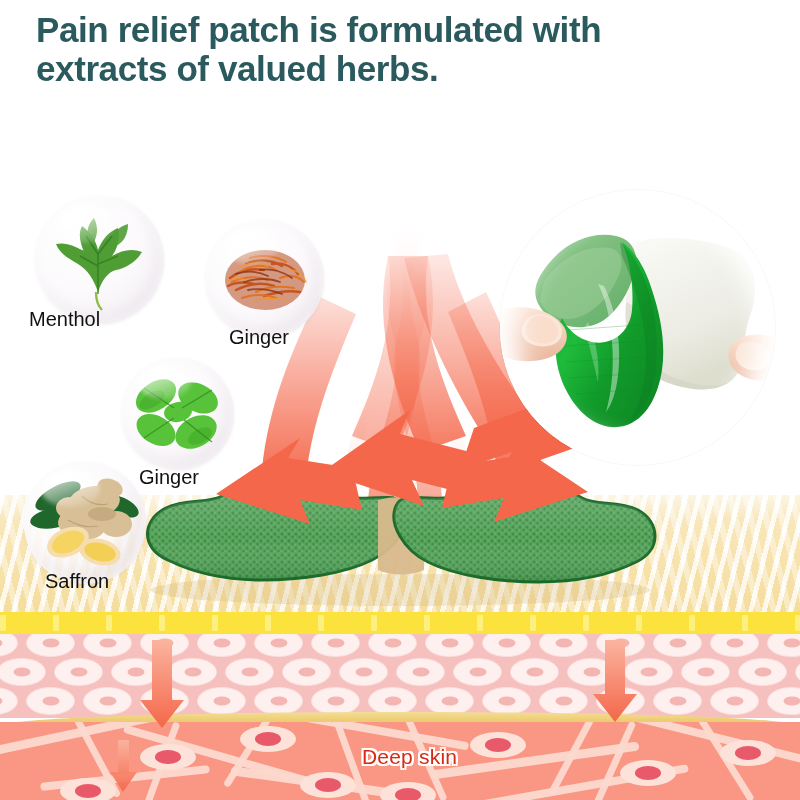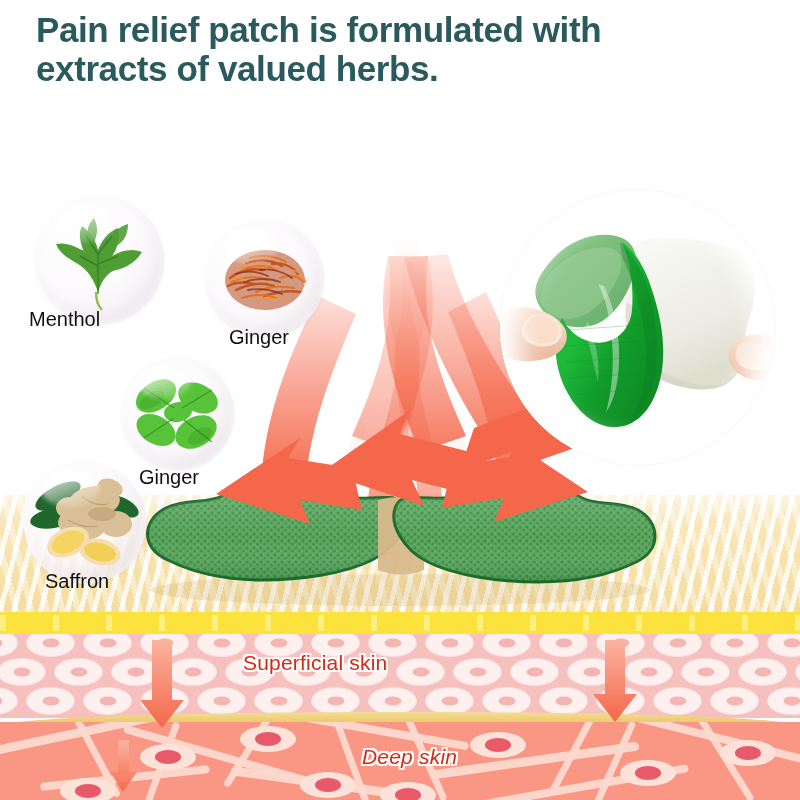--- a/index.html
+++ b/index.html
@@ -74,21 +74,21 @@
 
   
   .skin-label{
     position:absolute;font-size:21px;color:#d42a16;font-weight:normal;
     letter-spacing:.2px;
     text-shadow:
       -2px -2px 0 #fff, 2px -2px 0 #fff, -2px 2px 0 #fff, 2px 2px 0 #fff,
       -2px 0 0 #fff, 2px 0 0 #fff, 0 -2px 0 #fff, 0 2px 0 #fff;
   }
   .lbl-superficial{left:243px;top:651px;}
-  .lbl-deep{left:362px;top:745px;font-style:italic;}
+  .lbl-deep{left:362px;top:745px;}
 
   
   .arrow-svg{position:absolute;left:0;top:0;width:800px;height:800px;pointer-events:none;}
 
   
   .bubble{
     position:absolute;border-radius:50%;
     background:radial-gradient(circle at 33% 27%, rgba(255,255,255,.97) 0%, rgba(252,250,252,.88) 45%, rgba(243,238,243,.72) 72%, rgba(232,224,232,.55) 88%, rgba(250,248,250,.25) 100%);
     box-shadow:inset 0 0 14px rgba(255,255,255,.95), inset -5px -6px 14px rgba(214,203,214,.40), 0 1px 4px rgba(0,0,0,.05);
     overflow:hidden;
@@ -228,21 +228,20 @@
 
     <g>
       <path d="M605 640 L625 640 L625 694 L637 694 L615 722 L593 694 L605 694 Z" fill="url(#downArrowG)"></path>
     </g>
 
     <g>
       <path d="M118 740 L129 740 L129 772 L137 772 L123 792 L110 772 L118 772 Z" fill="url(#downArrowG)" opacity="0.92"></path>
     </g>
   </svg>
 
-  <div class="skin-label lbl-superficial">Superficial skin</div>
   <div class="skin-label lbl-deep">Deep skin</div>
 
   <svg class="arrow-svg" viewBox="0 0 800 800">
     <defs>
       <linearGradient id="ribbonG" x1="0" y1="1" x2="0" y2="0">
         <stop offset="0%" stop-color="#f4674a" stop-opacity="0.85"></stop>
         <stop offset="45%" stop-color="#f89277" stop-opacity="0.40"></stop>
         <stop offset="100%" stop-color="#ffffff" stop-opacity="0"></stop>
       </linearGradient>
       <linearGradient id="ribbonG2" x1="0" y1="1" x2="0" y2="0">

